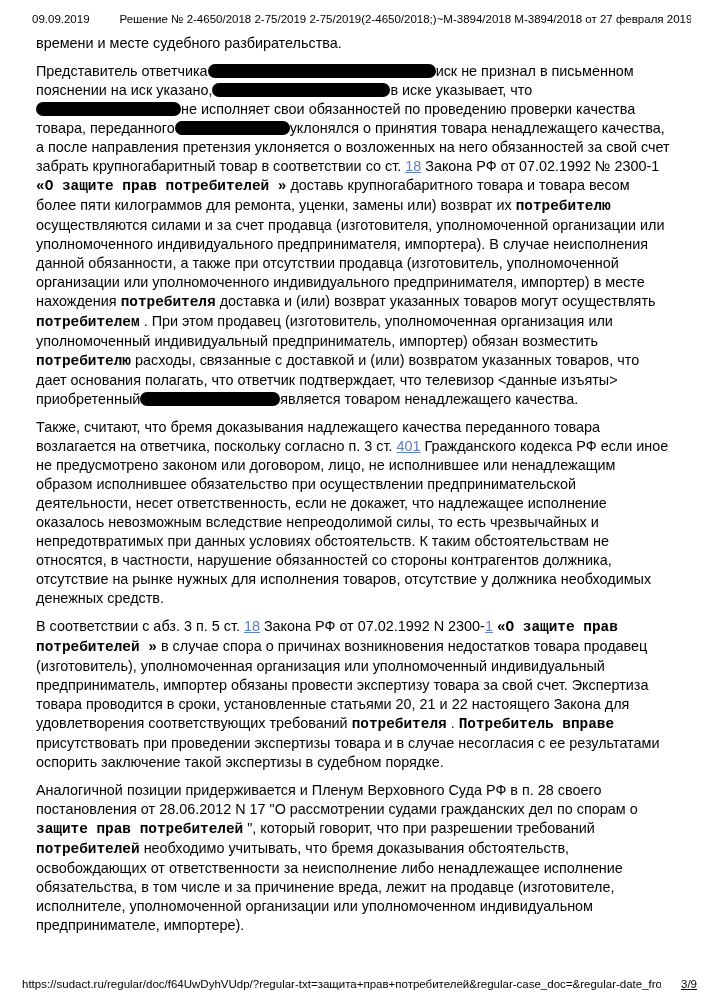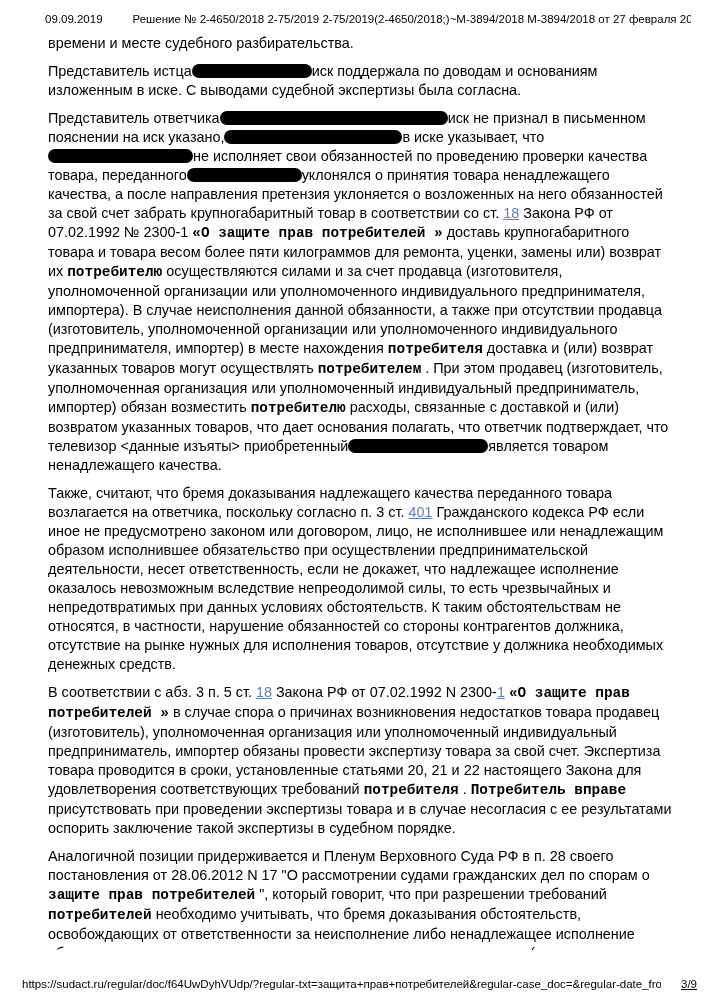--- a/index.html
+++ b/index.html
@@ -13,29 +13,29 @@
     box-sizing: border-box;
     overflow: hidden;
   }
   .print-header {
     display: flex;
     align-items: baseline;
     padding: 13px 16px 0 32px;
     font-size: 11.5px;
     white-space: nowrap;
   }
-  .print-date { flex: none; margin-left: 13px; }
+  .print-date { flex: none; }
   .print-title {
     flex: 1;
     text-align: center;
     overflow: hidden;
     padding-left: 30px;
   }
   .doc-body {
-    padding: 9px 34px 0 48px;
+    padding: 9px 34px 0 36px;
     font-size: 14.4px;
     line-height: 19px;
     height: 925px;
     box-sizing: border-box;
     overflow: hidden;
   }
   .doc-body p { margin: 0 0 9px 0; }
   .bold { font-weight: bold; font-family: Liberation Mono, monospace; }
   a.doclink {
     color: var(--link-color, #5b7fc0);
@@ -66,21 +66,20 @@
 
 <div class="page">
 
   <div class="print-header">
     <span class="print-date">09.09.2019</span>
     <span class="print-title">Решение № 2-4650/2018 2-75/2019 2-75/2019(2-4650/2018;)~М-3894/2018 М-3894/2018 от 27 февраля 2019 г. по делу № 2-4…</span>
   </div>
 
   <div class="doc-body">
       <p><span>времени и месте судебного разбирательства.</span></p>
-      <p><span>Представитель истца</span><span class="redact" style="width: 120px; background: rgb(0, 0, 0);"></span><span>иск поддержала по доводам и основаниям изложенным в иске. С выводами судебной экспертизы была согласна.</span></p>
       <p><span>Представитель ответчика</span><span class="redact" style="width: 228px; background: rgb(0, 0, 0);"></span><span>иск не признал в письменном пояснении на иск указано,</span><span class="redact" style="width: 178px; background: rgb(0, 0, 0);"></span><span>в иске указывает, что</span><span class="redact" style="width: 145px; background: rgb(0, 0, 0);"></span><span>не исполняет свои обязанностей по проведению проверки качества товара, переданного</span><span class="redact" style="width: 115px; background: rgb(0, 0, 0);"></span><span>уклонялся о принятия товара ненадлежащего качества, а после направления претензия уклоняется о возложенных на него обязанностей за свой счет забрать крупногабаритный товар в соответствии со ст. </span><a class="doclink" href="#">18</a><span> Закона РФ от 07.02.1992 № 2300-1 </span><span class="bold">«О защите прав потребителей »</span><span> доставь крупногабаритного товара и товара весом более пяти килограммов для ремонта, уценки, замены или) возврат их </span><span class="bold">потребителю</span><span> осуществляются силами и за счет продавца (изготовителя, уполномоченной организации или уполномоченного индивидуального предпринимателя, импортера). В случае неисполнения данной обязанности, а также при отсутствии продавца (изготовитель, уполномоченной организации или уполномоченного индивидуального предпринимателя, импортер) в месте нахождения </span><span class="bold">потребителя</span><span> доставка и (или) возврат указанных товаров могут осуществлять </span><span class="bold">потребителем</span><span> . При этом продавец (изготовитель, уполномоченная организация или уполномоченный индивидуальный предприниматель, импортер) обязан возместить </span><span class="bold">потребителю</span><span> расходы, связанные с доставкой и (или) возвратом указанных товаров, что дает основания полагать, что ответчик подтверждает, что телевизор &lt;данные изъяты&gt; приобретенный</span><span class="redact" style="width: 140px; background: rgb(0, 0, 0);"></span><span>является товаром ненадлежащего качества.</span></p>
       <p><span>Также, считают, что бремя доказывания надлежащего качества переданного товара возлагается на ответчика, поскольку согласно п. 3 ст. </span><a class="doclink" href="#">401</a><span> Гражданского кодекса РФ если иное не предусмотрено законом или договором, лицо, не исполнившее или ненадлежащим образом исполнившее обязательство при осуществлении предпринимательской деятельности, несет ответственность, если не докажет, что надлежащее исполнение оказалось невозможным вследствие непреодолимой силы, то есть чрезвычайных и непредотвратимых при данных условиях обстоятельств. К таким обстоятельствам не относятся, в частности, нарушение обязанностей со стороны контрагентов должника, отсутствие на рынке нужных для исполнения товаров, отсутствие у должника необходимых денежных средств.</span></p>
       <p><span>В соответствии с абз. 3 п. 5 ст. </span><a class="doclink" href="#">18</a><span> Закона РФ от 07.02.1992 N 2300-</span><a class="doclink" href="#">1</a><span> </span><span class="bold">«О защите прав потребителей »</span><span> в случае спора о причинах возникновения недостатков товара продавец (изготовитель), уполномоченная организация или уполномоченный индивидуальный предприниматель, импортер обязаны провести экспертизу товара за свой счет. Экспертиза товара проводится в сроки, установленные статьями 20, 21 и 22 настоящего Закона для удовлетворения соответствующих требований </span><span class="bold">потребителя</span><span> . </span><span class="bold">Потребитель вправе</span><span> присутствовать при проведении экспертизы товара и в случае несогласия с ее результатами оспорить заключение такой экспертизы в судебном порядке.</span></p>
       <p><span>Аналогичной позиции придерживается и Пленум Верховного Суда РФ в п. 28 своего постановления от 28.06.2012 N 17 "О рассмотрении судами гражданских дел по спорам о </span><span class="bold">защите прав потребителей</span><span> ", который говорит, что при разрешении требований </span><span class="bold">потребителей</span><span> необходимо учитывать, что бремя доказывания обстоятельств, освобождающих от ответственности за неисполнение либо ненадлежащее исполнение обязательства, в том числе и за причинение вреда, лежит на продавце (изготовителе, исполнителе, уполномоченной организации или уполномоченном индивидуальном предпринимателе, импортере).</span></p>
     </div>
 
   <div class="print-footer">
     <span class="footer-url">https://sudact.ru/regular/doc/f64UwDyhVUdp/?regular-txt=защита+прав+потребителей&amp;regular-case_doc=&amp;regular-date_from=&amp;regular-date_t…</span>
     <span class="footer-page">3/9</span>
   </div>

